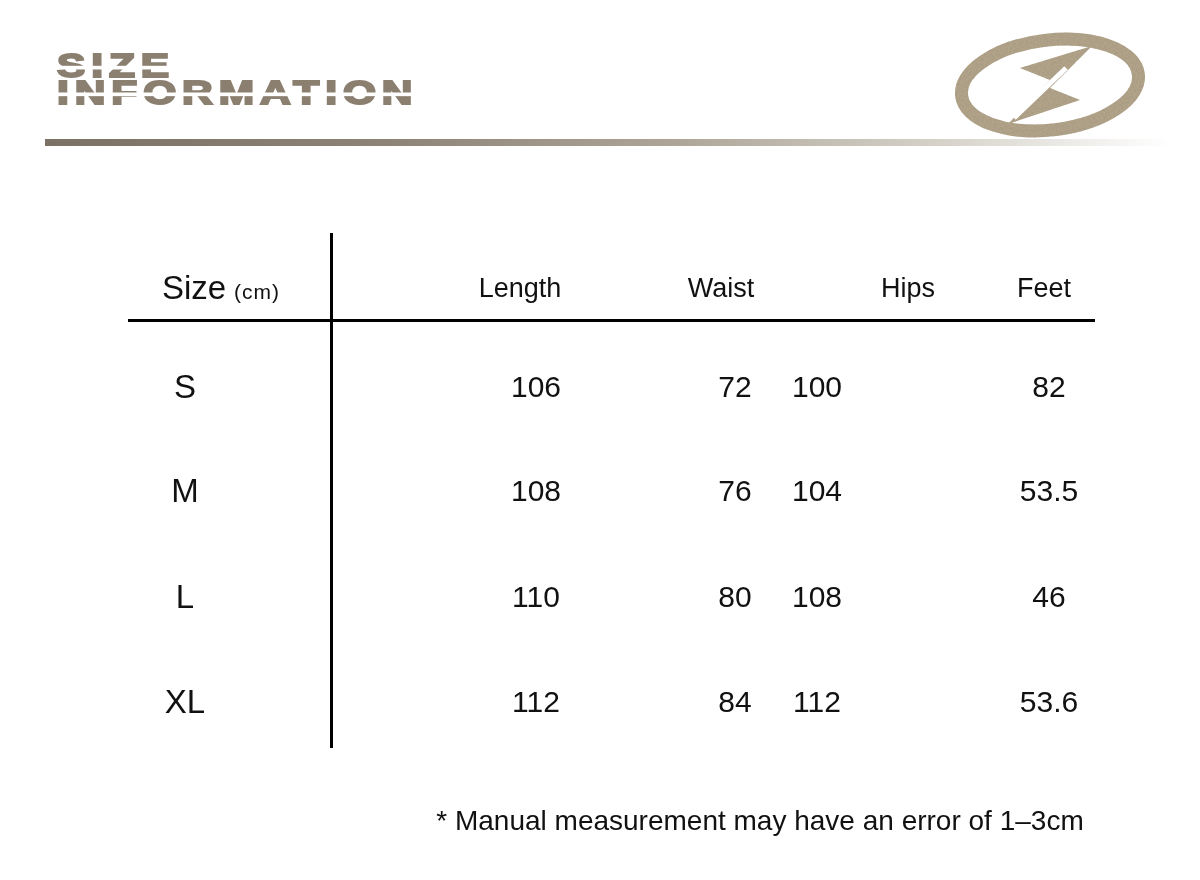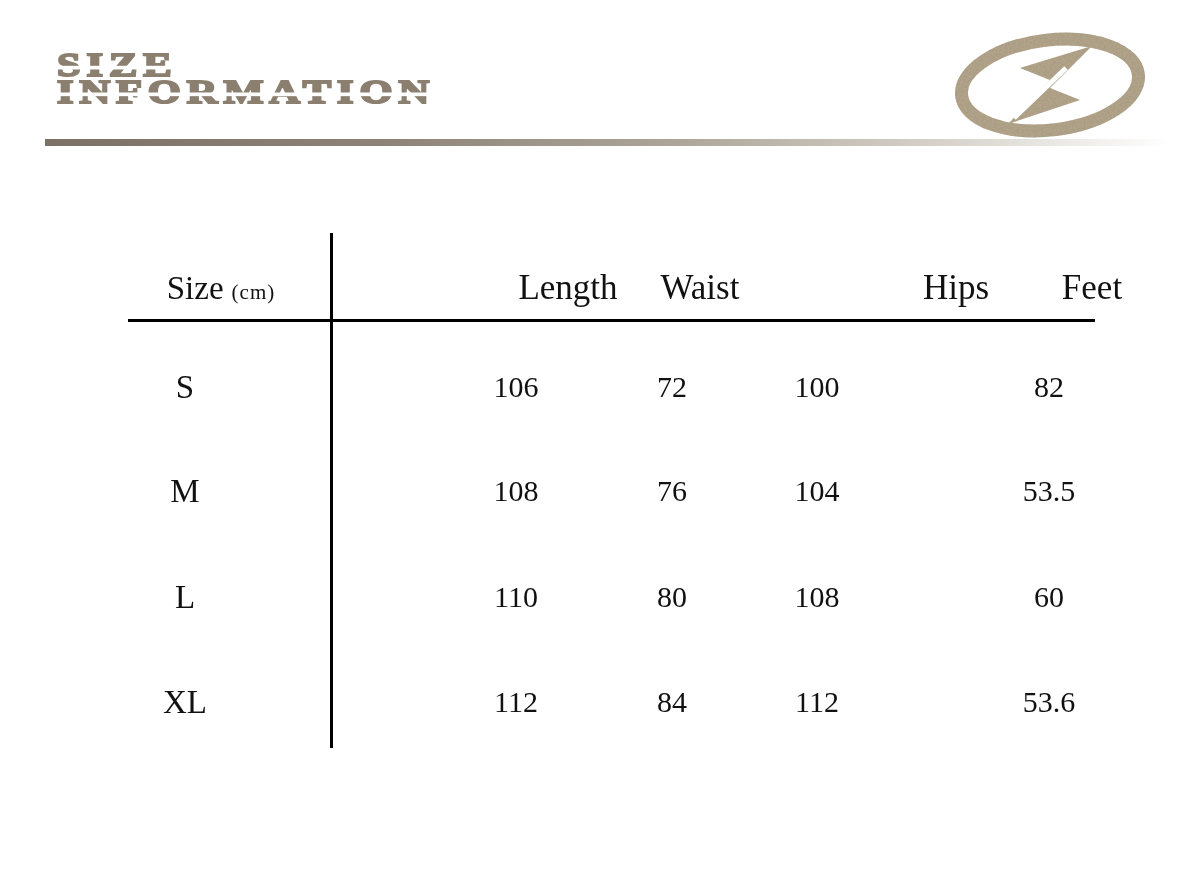--- a/index.html
+++ b/index.html
@@ -1,18 +1,18 @@
 <!DOCTYPE html>
 <html><head>
 <meta charset="utf-8">
 <style>
   html,body{margin:0;padding:0;background:#ffffff;}
   .screen{
     position:relative;width:1200px;height:880px;background:#ffffff;overflow:hidden;
-    font-family:Liberation Serif, serif;color:#111111;
+    font-family:Liberation Sans, sans-serif;color:#111111;
   }
 
   
   .brand-title{
     position:absolute;left:57px;top:52px;
     color:#8b7f70;font-weight:bold;font-size:36px;line-height:29px;
     letter-spacing:5px;-webkit-text-stroke:2.2px #8b7f70;
     transform:scale(1.18,0.92);transform-origin:left top;white-space:nowrap;
   }
   .title-line{position:relative;display:block;}
@@ -31,29 +31,29 @@
   .brand-logo{position:absolute;left:950px;top:30px;width:200px;height:110px;}
 
   
   .v-rule{position:absolute;left:330px;top:233px;width:3px;height:515px;background:#000000;}
   .h-rule{position:absolute;left:128px;top:319px;width:967px;height:3px;background:#000000;}
 
   .cell{
     position:absolute;transform:translate(-50%,-50%);
     white-space:nowrap;font-size:30px;color:#111111;
   }
-  .col-head{font-size:35px;margin-left:48px;}
+  .col-head{font-size:27px;}
   .size-label{font-size:33px;}
   .size-head{font-size:33px;}
   .size-head .unit{font-size:21px;margin-left:8px;letter-spacing:1px;}
 
   
-  .hx0{left:221px}.hx1{left:520px}.hx2{left:652px}.hx3{left:908px}.hx4{left:1044px}
+  .hx0{left:221px}.hx1{left:520px}.hx2{left:721px}.hx3{left:908px}.hx4{left:1044px}
   .lx{left:185px}
-  .vx1{left:516px}.vx2{left:672px}.vx3{left:817px}.vx4{left:1049px}
+  .vx1{left:536px}.vx2{left:735px}.vx3{left:817px}.vx4{left:1049px}
   
   .hy{top:288px}
   .ry0{top:387px}.ry1{top:491px}.ry2{top:597px}.ry3{top:702px}
 
   
   .footnote{
     position:absolute;left:760px;top:821px;transform:translate(-50%,-50%);
     font-size:28px;color:#111111;white-space:nowrap;
   }
 </style>
@@ -107,23 +107,24 @@
     <div class="cell size-label lx ry1">M</div>
     <div class="cell vx1 ry1">108</div>
     <div class="cell vx2 ry1">76</div>
     <div class="cell vx3 ry1">104</div>
     <div class="cell vx4 ry1">53.5</div>
 
     <div class="cell size-label lx ry2">L</div>
     <div class="cell vx1 ry2">110</div>
     <div class="cell vx2 ry2">80</div>
     <div class="cell vx3 ry2">108</div>
-    <div class="cell vx4 ry2">60</div>
+    <div class="cell vx4 ry2">46</div>
 
     <div class="cell size-label lx ry3">XL</div>
     <div class="cell vx1 ry3">112</div>
     <div class="cell vx2 ry3">84</div>
     <div class="cell vx3 ry3">112</div>
     <div class="cell vx4 ry3">53.6</div>
   </div>
 
+  <div class="footnote">* Manual measurement may have an error of 1–3cm</div>
 
 </div>
 
 </body></html>

